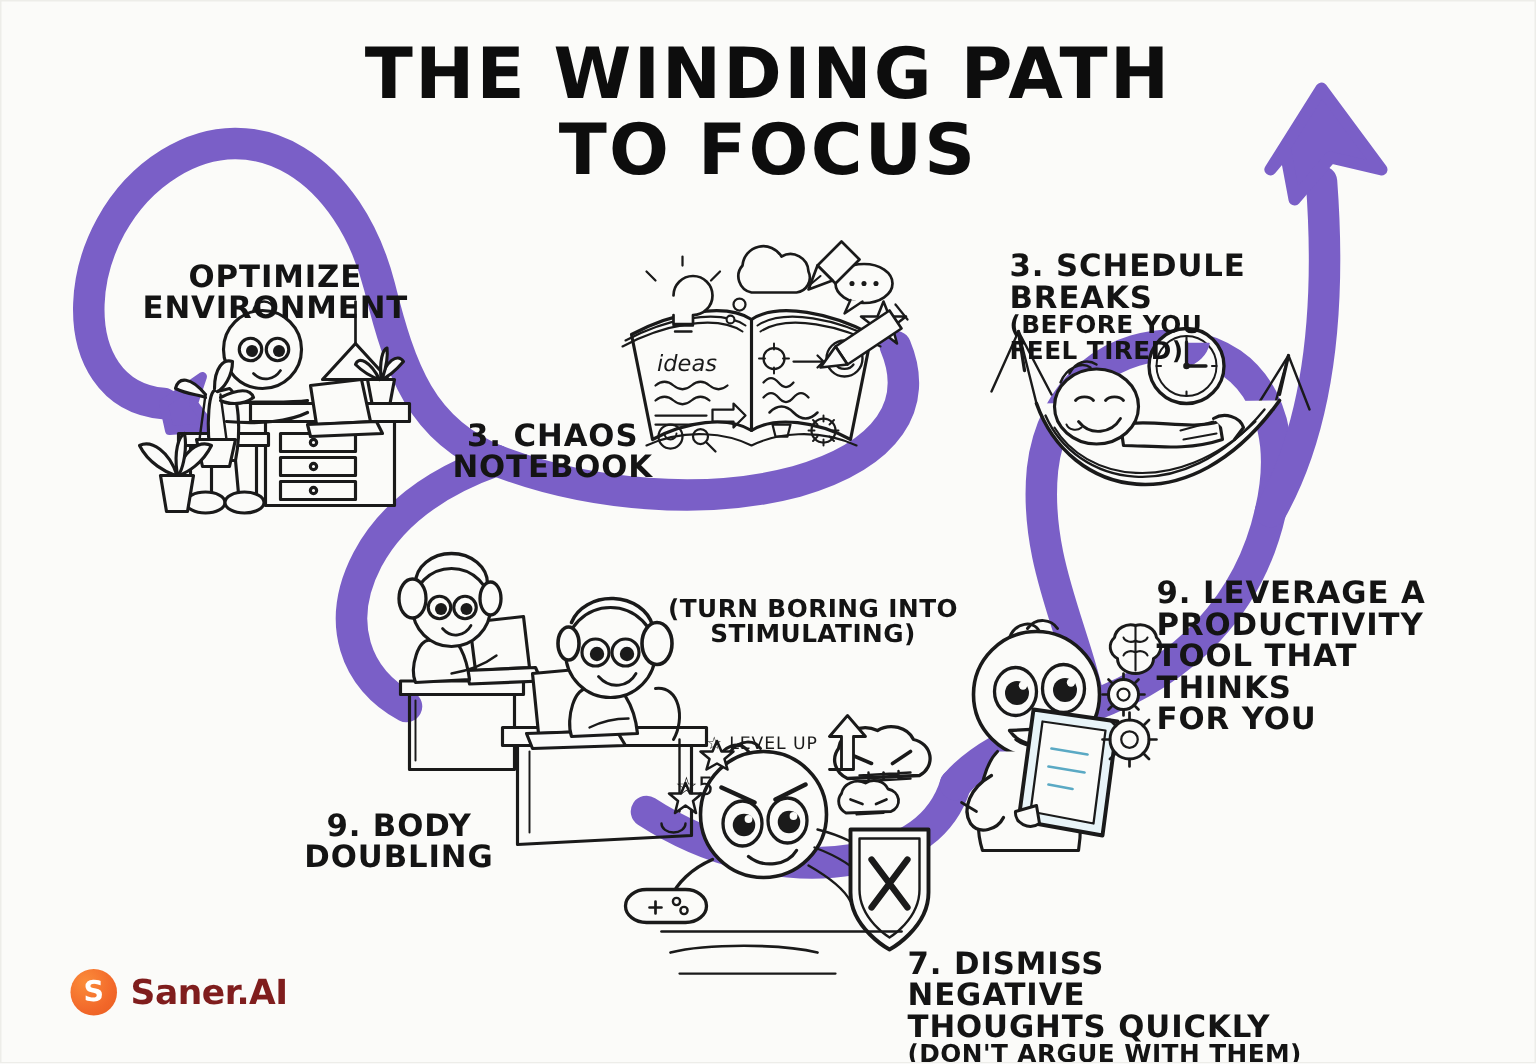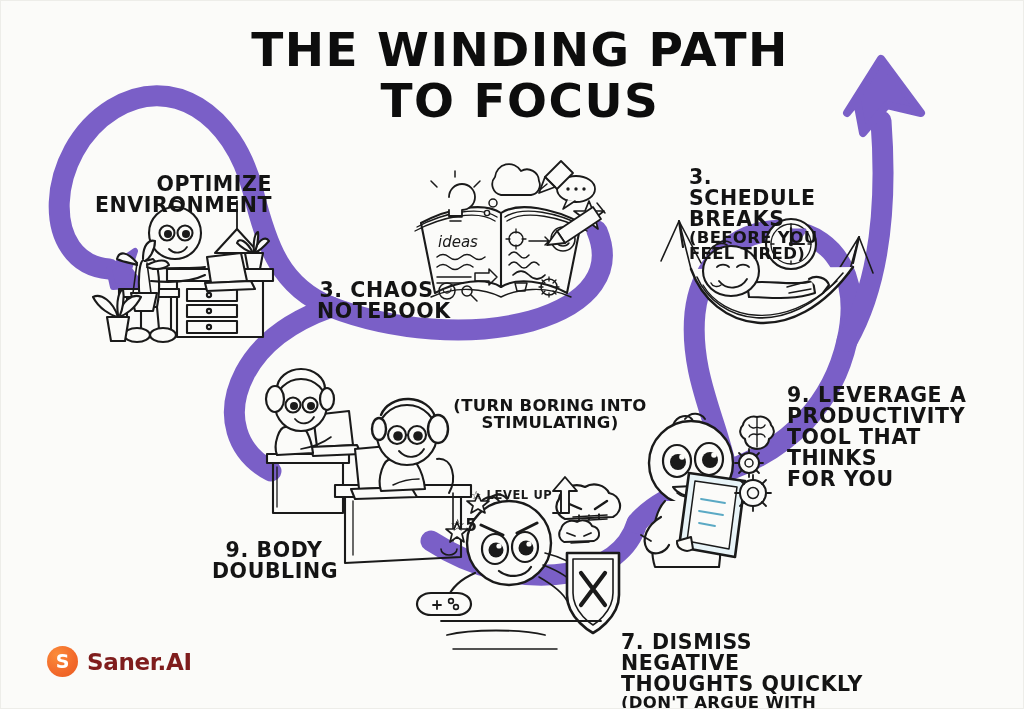--- a/index.html
+++ b/index.html
@@ -26,45 +26,44 @@
   
   .txt {
     position: absolute;
     z-index: 5;
     color: #141414;
     font-family: "DejaVu Sans", sans-serif;
     font-weight: 700;
     letter-spacing: 0.5px;
     line-height: 1.02;
     white-space: pre-line;
-    padding-left: 16px;
   }
   #title {
     left: 0; right: 0; top: 24px;
     text-align: center;
     font-size: 47px;
     line-height: 1.08;
     letter-spacing: 1.5px;
     font-weight: 700;
     color: #0D0D0D;
   }
   .label      { font-size: 20.5px; letter-spacing: 0.6px; }
   .label .sub { display: block; font-size: 16.5px; letter-spacing: 0.3px; }
 
-  #lbl-1 { left: 78px;  top: 152px; text-align: right; }
+  #lbl-1 { left: 94px;  top: 152px; text-align: center; }
   #lbl-2 { left: 300px; top: 258px; text-align: center; width: 135px; }
   #lbl-3 { left: 672px; top: 145px; width: 170px; }
   #lbl-4 { left: 770px; top: 363px; text-align: left;  width: 200px; }
   #lbl-5 { left: 195px; top: 518px; text-align: center; width: 140px; }
   #lbl-6 { left: 416px; top: 376px; text-align: center; width: 250px; }
   #lbl-7 { left: 604px; top: 610px; text-align: left;  width: 270px; }
 
   .hud {
     position: absolute; z-index: 6;
-    color: #1A1A1A; font-weight: 700;
+    color: #1A1A1A; font-weight: 400;
     font-family: "DejaVu Sans", sans-serif;
     text-align: center;
   }
   #hud-levelup { left: 470px; top: 487px; font-size: 11.5px; letter-spacing: 0.6px; }
   #hud-score   { left: 449px; top: 514px; font-size: 17px; }
 
   
   #logo {
     position: absolute; z-index: 7;
     left: 46px; top: 645px;

